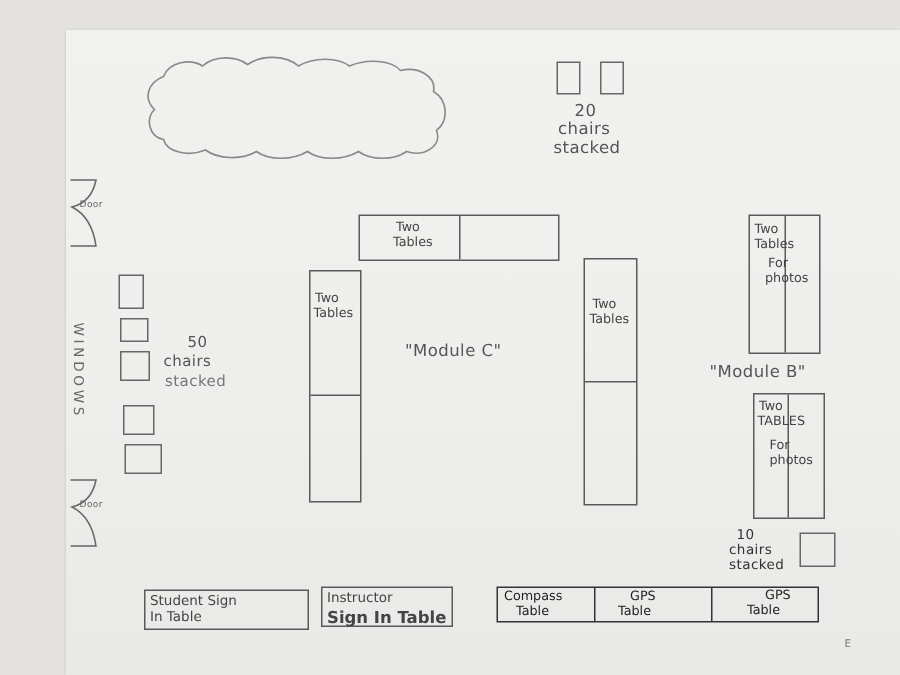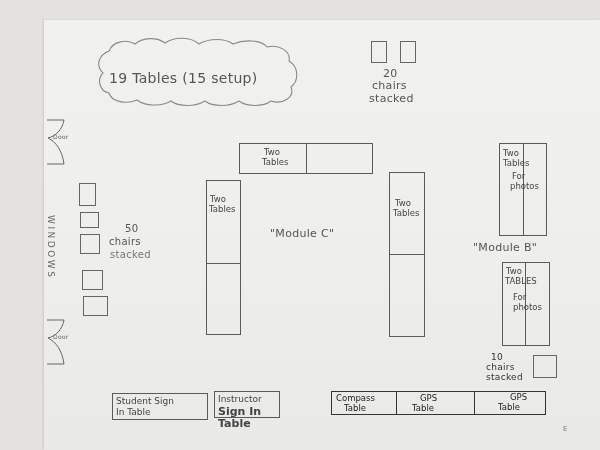--- a/index.html
+++ b/index.html
@@ -46,21 +46,20 @@
   </style>
 </head>
 <body>
 
 <div class="paper"></div>
 
 <div style="position:absolute;left:95px;top:35px;width:210px;height:72px;">
   <svg width="210" height="72" viewBox="0 0 210 72" style="position:absolute;left:0;top:0;">
     <path d="M14,16 C18,6 32,4 40,9 C48,2 62,2 70,8 C80,1 96,2 104,9 C114,3 130,3 138,9 C150,4 166,5 172,12 C184,9 196,16 194,26 C204,32 204,46 196,52 C200,62 188,70 176,66 C168,72 152,72 144,66 C134,72 118,72 110,66 C100,72 84,72 76,66 C66,72 50,71 42,65 C30,70 16,66 14,58 C4,56 2,44 8,38 C0,30 4,20 14,16 Z" fill="none" stroke="#8a8a8a" stroke-width="1.1"></path>
   </svg>
-  <div class="hand" style="left:14px;top:36px;font-size:14px;">19 Tables (15 setup)</div>
 </div>
 
 <div class="chair" style="left:371px;top:41px;width:16px;height:22px;"></div>
 <div class="chair" style="left:400px;top:41px;width:16px;height:22px;"></div>
 <div class="hand" style="left:383px;top:68px;font-size:11px;">20</div>
 <div class="hand" style="left:372px;top:80px;font-size:11px;">chairs</div>
 <div class="hand" style="left:369px;top:93px;font-size:11px;">stacked</div>
 
 <div class="door" style="position:absolute;left:44px;top:118px;width:30px;height:50px;">
   <svg width="30" height="50" viewBox="0 0 30 50">
@@ -122,26 +121,26 @@
   <div class="cell-text" style="left:2px;top:14px;">TABLES</div>
   <div class="cell-text" style="left:10px;top:30px;">For</div>
   <div class="cell-text" style="left:10px;top:40px;">photos</div>
 </div>
 
 <div class="chair" style="left:533px;top:355px;width:24px;height:23px;"></div>
 <div class="hand" style="left:491px;top:353px;font-size:9px;color:#333;">10</div>
 <div class="hand" style="left:486px;top:363px;font-size:9px;color:#333;">chairs</div>
 <div class="hand" style="left:486px;top:373px;font-size:9px;color:#333;">stacked</div>
 
-<div class="box" style="left:96px;top:393px;width:96px;height:27px;margin-left:16px;">
+<div class="box" style="left:96px;top:393px;width:110px;height:27px;">
   <div class="cell-text" style="left:3px;top:3px;font-size:9px;">Student Sign</div>
   <div class="cell-text" style="left:3px;top:14px;font-size:9px;">In Table</div>
 </div>
 
-<div class="box" style="left:214px;top:391px;width:66px;height:27px;">
+<div class="box" style="left:214px;top:391px;width:88px;height:27px;">
   <div class="cell-text" style="left:3px;top:3px;font-size:9px;">Instructor</div>
   <div class="cell-text" style="left:3px;top:14px;font-size:11px;font-weight:bold;">Sign In Table</div>
 </div>
 
 <div class="box dark" style="left:331px;top:391px;width:215px;height:24px;">
   <div class="divider-v dark" style="left:64px;"></div>
   <div class="divider-v dark" style="left:142px;"></div>
   <div class="cell-text" style="left:4px;top:2px;font-size:8.5px;color:#222;">Compass</div>
   <div class="cell-text" style="left:12px;top:12px;font-size:8.5px;color:#222;">Table</div>
   <div class="cell-text" style="left:88px;top:2px;font-size:8.5px;color:#222;">GPS</div>

